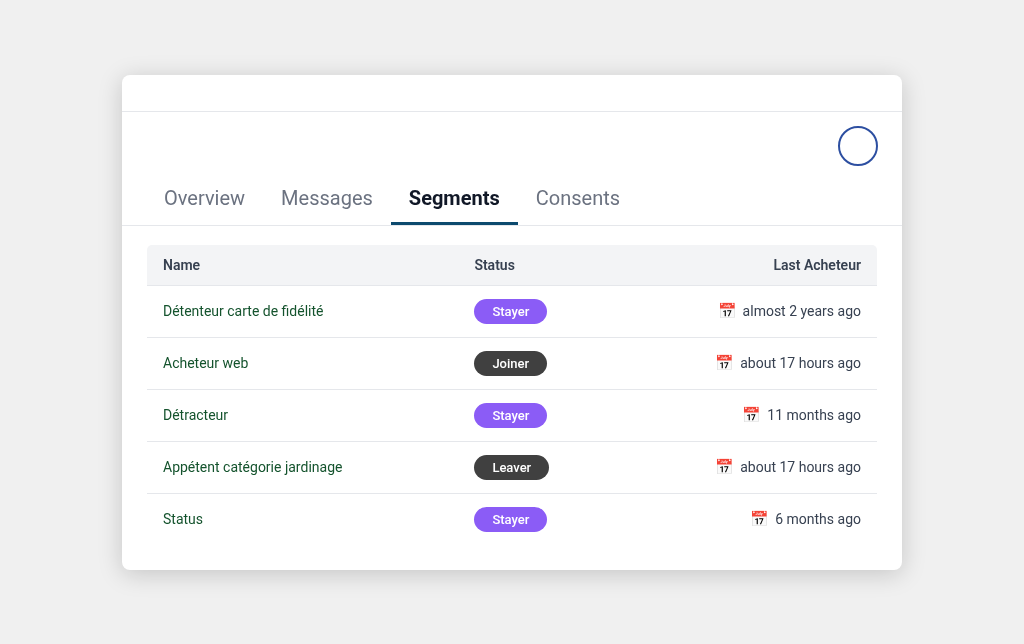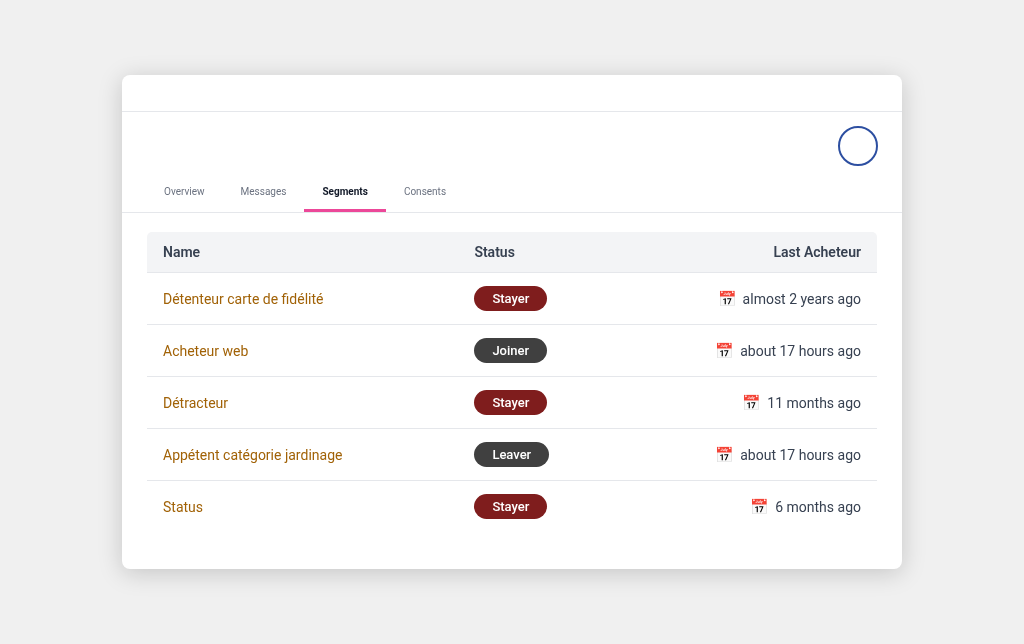--- a/index.html
+++ b/index.html
@@ -61,34 +61,34 @@
     }
     .tabs {
       display: flex;
       gap: 0;
       padding: 0 24px;
       border-bottom: 1px solid #e5e7eb;
       margin-top: 6px;
     }
     .tab {
       padding: 10px 18px 12px 18px;
-      font-size: 10px;
+      font-size: 20px;
       color: #6b7280;
       cursor: pointer;
       border-bottom: 3px solid transparent;
       font-weight: 400;
       white-space: nowrap;
     }
     .tab.active {
       color: #111827;
       font-weight: 700;
-      border-bottom: 3px solid #ec4899;
+      border-bottom: 3px solid #0c4a6e;
     }
     .table-container {
-      padding: 0 24px 36px 24px;
+      padding: 0 24px 24px 24px;
       margin-top: 18px;
     }
     .data-table {
       width: 100%;
       border-collapse: collapse;
       border: 1px solid #e5e7eb;
       border-radius: 6px;
       overflow: hidden;
     }
     .data-table thead tr {
@@ -107,33 +107,33 @@
     .data-table td {
       padding: 13px 16px;
       font-size: 14px;
       border-top: 1px solid #e5e7eb;
       color: #374151;
     }
     .data-table td.right {
       text-align: right;
     }
     .name-link {
-      color: #a16207;
+      color: #14532d;
       text-decoration: none;
       cursor: pointer;
     }
     .badge {
       display: inline-block;
       padding: 5px 18px;
       border-radius: 999px;
       font-size: 13px;
       font-weight: 500;
       color: #fff;
     }
-    .badge-stayer { background: #7f1d1d; text-align: right; }
+    .badge-stayer { background: #8b5cf6; text-align: right; }
     .badge-joiner { background: #404040; }
     .badge-leaver { background: #404040; }
     .last-updated {
       display: flex;
       align-items: center;
       justify-content: flex-end;
       gap: 6px;
       color: #374151;
       font-size: 14px;
     }

